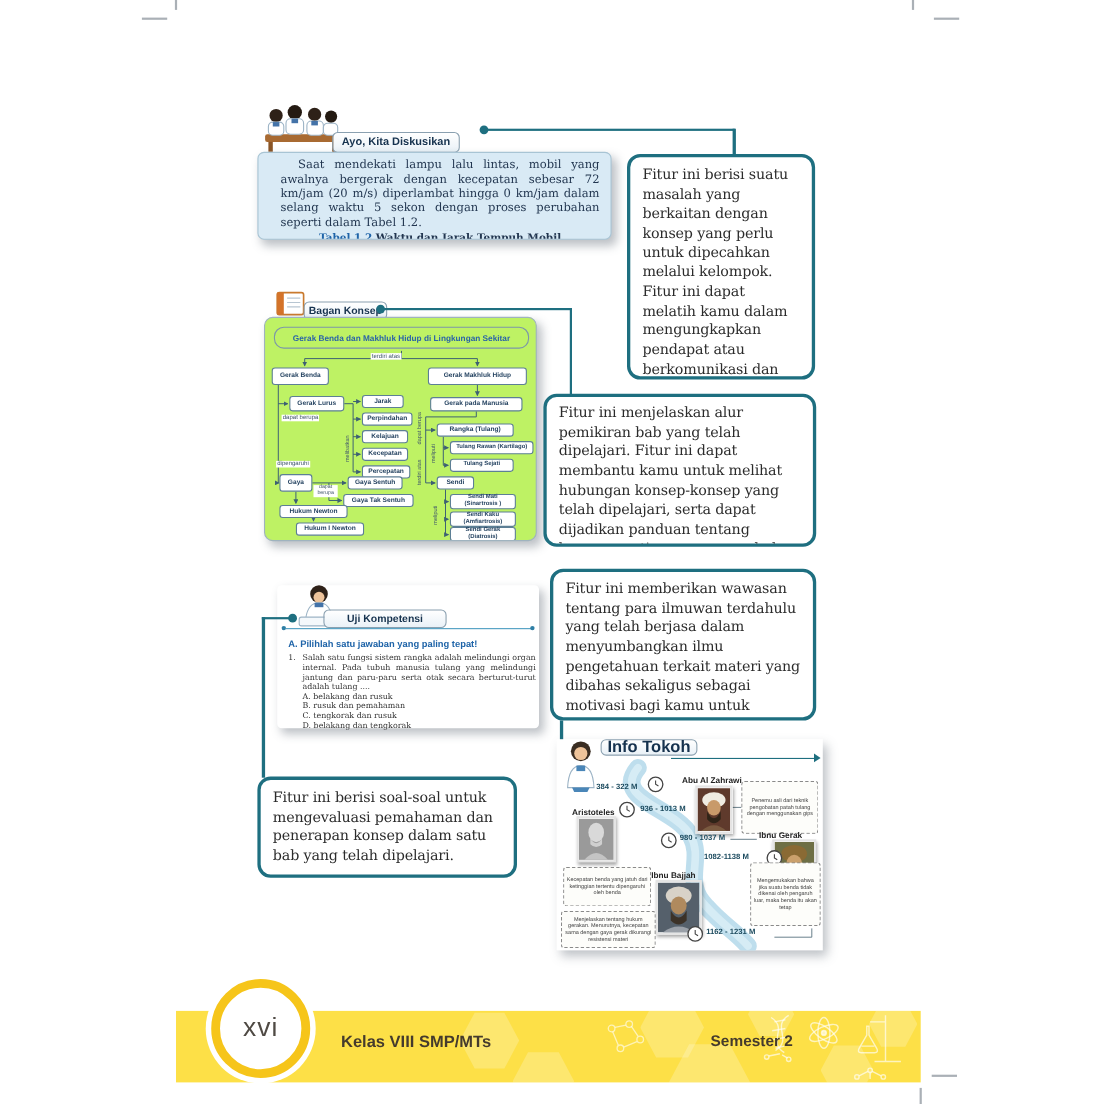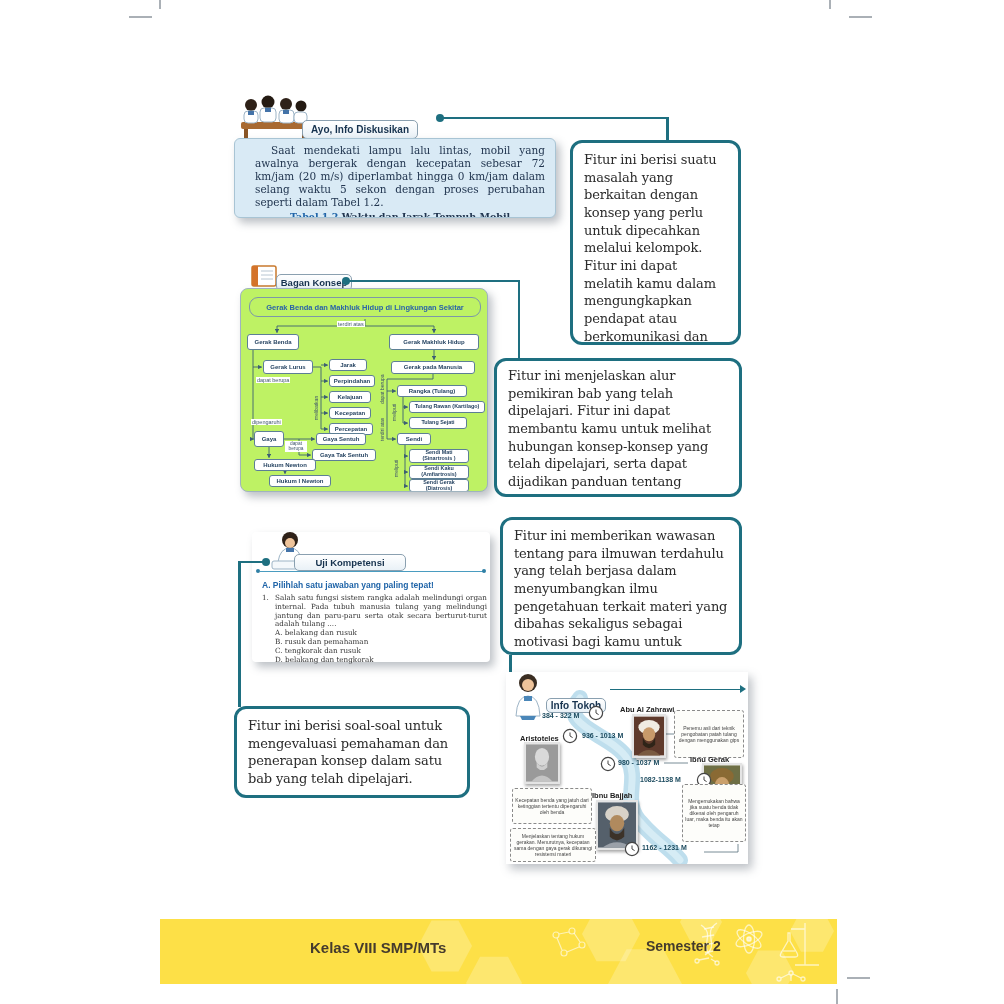--- a/index.html
+++ b/index.html
@@ -108,21 +108,21 @@
           <rect x="22" y="16" width="16" height="14" rx="4" fill="#fff" stroke="#9db4c6" stroke-width="1"></rect>
           <rect x="27" y="16" width="6" height="4" fill="#4473a8"></rect>
         <circle cx="48" cy="12" r="6" fill="#2e2118"></circle>
           <rect x="41" y="18" width="15" height="13" rx="4" fill="#fff" stroke="#9db4c6" stroke-width="1"></rect>
           <rect x="45" y="18" width="6" height="4" fill="#4473a8"></rect>
         <circle cx="63" cy="14" r="5.5" fill="#241a12"></circle>
           <rect x="56" y="20" width="13" height="11" rx="4" fill="#fff" stroke="#9db4c6" stroke-width="1"></rect>
       </g>
     </svg>
     <div class="tab" style="left:68px;top:28px;width:116px;height:19px;font-size:10px">
-      <span>Ayo, Info Diskusikan</span>
+      <span>Ayo, Kita Diskusikan</span>
     </div>
     <div class="ayo-body shot-shadow" style="left:0;top:46px;width:322px;height:80px">
       <p>Saat mendekati lampu lalu lintas, mobil yang awalnya bergerak dengan kecepatan sebesar 72 km/jam (20 m/s) diperlambat hingga 0 km/jam dalam selang waktu 5 sekon dengan proses perubahan seperti dalam Tabel 1.2.</p>
       <div class="ayo-caption">
         <span class="cap-lbl">Tabel 1.2</span>
         <span>Waktu dan Jarak Tempuh Mobil</span>
       </div>
 
     </div>
   </div>
@@ -281,21 +281,21 @@
       </g>
     </svg>
 
     <svg style="position:absolute;left:2px;top:0" width="40" height="48" viewBox="0 0 40 48">
       <circle cx="20" cy="11" r="9" fill="#3a2d22"></circle>
       <circle cx="20" cy="13" r="6" fill="#eec39a"></circle>
       <path d="M8 44 Q9 24 20 24 Q31 24 32 44 Z" fill="#fff" stroke="#9db4c6" stroke-width="1"></path>
       <rect x="16" y="24" width="8" height="5" fill="#4a86b8"></rect>
       <path d="M12 44 h16 l-2 4 h-12 Z" fill="#4a86b8"></path>
     </svg>
-    <div class="tab" style="left:40px;top:26px;width:60px;height:15px;font-size:10px">
+    <div class="tab" style="left:40px;top:0;width:88px;height:15px;font-size:15px">
       <span>Info Tokoh</span>
     </div>
     <div class="tline" style="left:104px;top:16.5px;width:130px;height:1.5px"></div>
     <div class="tarrow-right" style="left:234px;top:13px"></div>
 
     <div class="period" style="left:36px;top:40px">384 - 322 M</div>
     <svg class="clock" style="left:82px;top:33px" width="16" height="16" viewBox="0 0 16 16">
       <circle cx="8" cy="8" r="6.6" fill="#fff" stroke="#444" stroke-width="1.2"></circle>
         <path d="M8 4.5 V8 L10.6 9.6" stroke="#444" stroke-width="1" fill="none"></path>
     </svg>
@@ -409,14 +409,17 @@
           <circle cx="92" cy="60" r="2"></circle>
           <circle cx="116" cy="60" r="2"></circle>
         <path d="M102 55 L94 59 M106 55 L114 59 M104 56 V62"></path>
       </g>
     </svg>
 
     <div class="footer-label" style="left:150px;top:20px">Kelas VIII SMP/MTs</div>
     <div class="footer-label" style="left:486px;top:19px;font-size:14px">Semester 2</div>
   </div>
 
+  <div class="page-circle" style="left:192px;top:890px">
+    <span>xvi</span>
+  </div>
 
 </div>
 
 </body></html>

